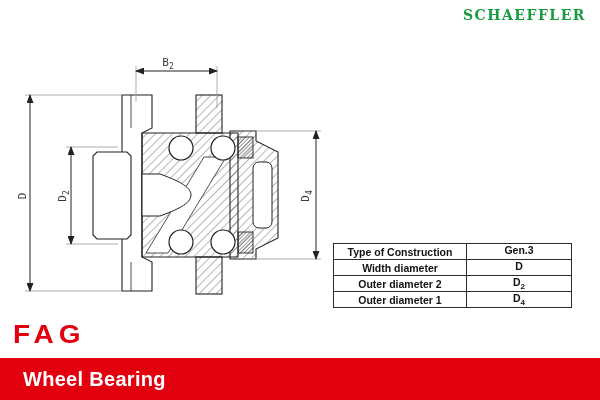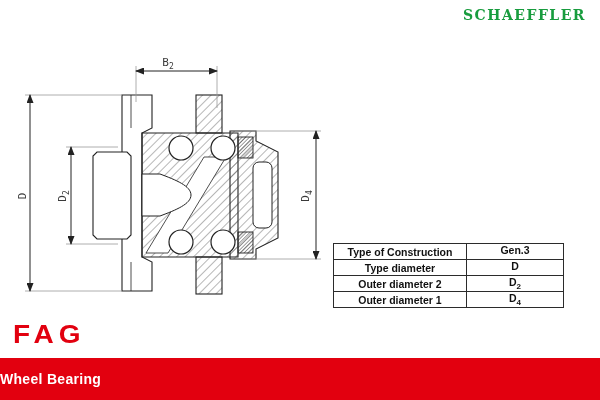--- a/index.html
+++ b/index.html
@@ -22,38 +22,38 @@
     position:absolute; left:333px; top:243px;
     border-collapse:collapse;
     font-size:10.5px; font-weight:600; color:#111;
   }
   .spec-table td {
     border:1px solid #2b2b2b;
     height:13.6px; text-align:center; vertical-align:middle;
     padding:0 6px; white-space:nowrap;
   }
   .spec-table td.col-label { width:133px;margin-top:48px; }
-  .spec-table td.col-value { width:97px; }
+  .spec-table td.col-value { width:105px; }
   .spec-table sub { font-size:8px; font-weight:700; }
   .brand-fag {
     position:absolute; left:13px; top:318px;
     font-weight:800; font-size:28px; letter-spacing:5px;
     color:#E2000F;
     font-family:"Liberation Sans", sans-serif;
     transform:scaleY(0.95);
   }
   .footer-bar {
     position:absolute; left:0; bottom:0;
     width:600px; height:42px;
     background:#E2000F;
     display:flex; align-items:center;
   }
   .footer-title {
-    color:#ffffff; font-weight:bold; font-size:14px;
-    padding-left:0; letter-spacing:0.3px;
+    color:#ffffff; font-weight:bold; font-size:20px;
+    padding-left:23px; letter-spacing:0.3px;
   }
   .dim-label { font-family:"DejaVu Sans Mono", monospace; font-size:11px; fill:#3a3a3a; }
   .dim-sub   { font-size:8px; }
 </style>
 </head>
 <body>
 
 <div class="brand-schaeffler">SCHAEFFLER</div>
 
 <svg class="drawing-svg" viewBox="0 48 345 268">
@@ -125,21 +125,21 @@
   <text class="dim-label" x="309" y="196" text-anchor="middle" transform="rotate(-90 309 196)"><tspan>D</tspan><tspan class="dim-sub" dy="3">4</tspan></text>
 </svg>
 
 <table class="spec-table">
   <tbody>
     <tr>
       <td class="col-label">Type of Construction</td>
       <td class="col-value"><span>Gen.3</span><sub></sub></td>
     </tr>
     <tr>
-      <td class="col-label">Type diameter</td>
+      <td class="col-label">Width diameter</td>
       <td class="col-value"><span>D</span><sub></sub></td>
     </tr>
     <tr>
       <td class="col-label">Outer diameter 2</td>
       <td class="col-value"><span>D</span><sub>2</sub></td>
     </tr>
     <tr>
       <td class="col-label">Outer diameter 1</td>
       <td class="col-value"><span>D</span><sub>4</sub></td>
     </tr>

